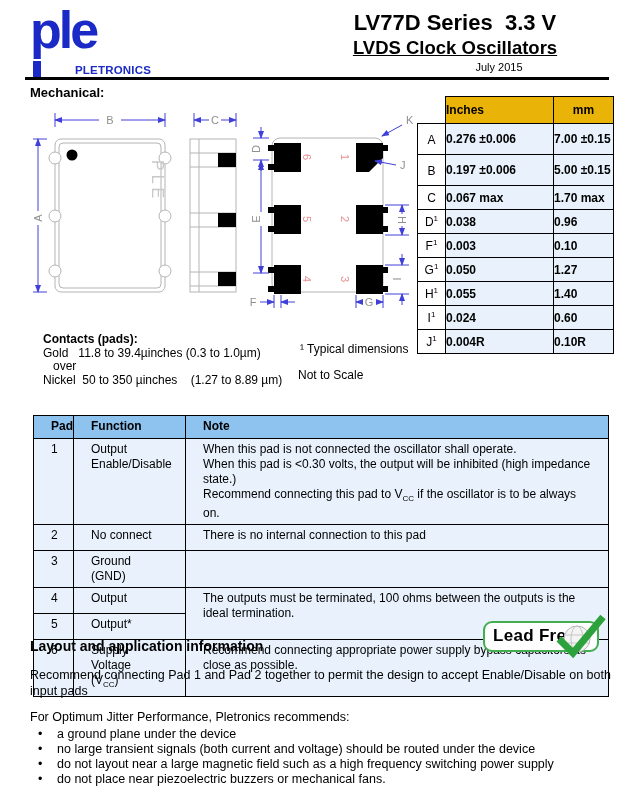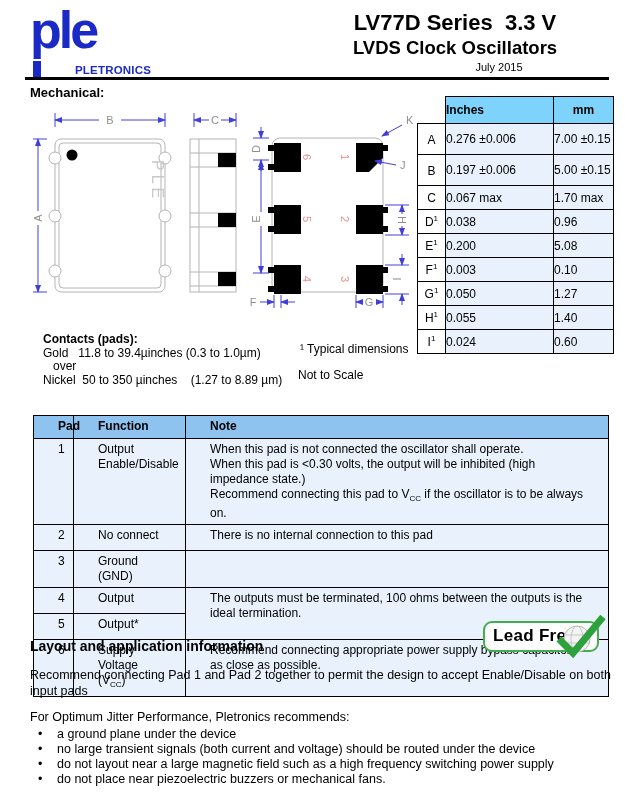--- a/index.html
+++ b/index.html
@@ -9,54 +9,54 @@
   }
   .abs { position:absolute; }
 
   
   .logo { left:30px; top:4px; width:110px; height:74px; }
   .logo-ple { font-size:52px; font-weight:bold; color:#1b2ac6; letter-spacing:-3px; line-height:1; }
   .logo-bar { position:absolute; left:3px; top:57px; width:8px; height:16px; background:#1b2ac6; }
   .logo-sub { position:absolute; left:14px; top:60px; font-size:11.5px; font-weight:bold; color:#1b2ac6; letter-spacing:0.2px;padding-left:31px; }
   .title-block { left:305px; top:10px; width:300px; text-align:center; }
   .title-1 { font-size:22px; font-weight:bold; white-space:pre; }
-  .title-2 { font-size:18.5px; font-weight:bold; margin-top:1px; }
+  .title-2 { font-size:18.5px; font-weight:bold; margin-top:1px;text-decoration:underline; }
   .date { font-size:11px; margin-top:2px; position:relative; left:44px; }
   .rule { left:25px; top:77px; width:584px; height:3px; background:#000; }
   .mech-title { left:30px; top:85px; font-size:13px; font-weight:bold; }
 
   
   .drawing { left:25px; top:105px; }
   .dim-label { font-size:11px; fill:#8f8f8f; font-family:"Liberation Sans", sans-serif; }
   .pad-num { font-size:11px; fill:#e89090; font-family:"Liberation Sans", sans-serif; }
   .wm { font-size:16px; fill:#c9c9c9; letter-spacing:4px; font-family:"Liberation Sans", sans-serif; }
 
   
   .contacts { left:43px; top:333px; font-size:12px; line-height:13.5px; }
   .contacts .c-title { font-weight:bold; }
   .contacts div { white-space:pre; }
   .note-typical { left:300px; top:342px; font-size:12px; }
   .note-scale { left:298px; top:368px; font-size:12px; }
 
   
   .dim-table { left:417px; top:96px; border-collapse:collapse; font-size:12px; }
   .dim-table th, .dim-table td { border:1.5px solid #000; padding:0; }
-  .dim-table th { background:#7dd3fc; height:26px; }
+  .dim-table th { background:#eab308; height:26px; }
   .th-inches { width:107px; text-align:left; padding-left:9px; }
   .th-mm { width:59px; text-align:center; }
   .lbl { width:27px; text-align:center; background:#fff; height:23px; }
-  .val { background:#e9f2fc; padding-left:8px; text-align:left; }
+  .val { background:#e9f2fc; padding-left:8px; text-align:left;font-weight:bold; }
   tr.tall td { height:30px; }
   .ghost { border:none !important; background:transparent; }
   sup { font-size:8px; }
   sub { font-size:8px; }
 
   
   .pad-table { left:33px; top:415px; border-collapse:collapse; font-size:12px; line-height:15px; table-layout:fixed; width:576px; }
-  .pad-table th, .pad-table td { border:1.5px solid #000; padding:3px 24px; vertical-align:top; }
+  .pad-table th, .pad-table td { border:1.5px solid #000; padding:3px 17px; vertical-align:top; }
   .pad-table th { background:#8fc3ef; height:16px; text-align:left; }
   .pad-table td { background:#e9f2fc; }
   .col-pad { width:40px; }
   .col-fn { width:112px; }
   .th-pad, .td-num { text-align:center; }
   tr.short td { height:19px; }
 
   
   .lead-badge { left:483px; top:621px; width:112px; height:27px; border:2px solid #43ae4f; border-radius:9px; background:#fdfefd; }
   .lead-text { position:absolute; left:8px; top:3px; font-size:17px; font-weight:bold; letter-spacing:0.3px; }
@@ -237,43 +237,43 @@
           <td class="lbl"><span>C</span><sup></sup></td>
           <td class="val">0.067 max</td>
           <td class="val">1.70 max</td>
         </tr>
     <tr>
           <td class="lbl"><span>D</span><sup>1</sup></td>
           <td class="val">0.038</td>
           <td class="val">0.96</td>
         </tr>
     <tr>
-          <td class="lbl"><span>E</span><sup>1</sup></td>
-          <td class="val">0.200</td>
-          <td class="val">5.08</td>
-        </tr>
-    <tr>
           <td class="lbl"><span>F</span><sup>1</sup></td>
           <td class="val">0.003</td>
           <td class="val">0.10</td>
         </tr>
     <tr>
           <td class="lbl"><span>G</span><sup>1</sup></td>
           <td class="val">0.050</td>
           <td class="val">1.27</td>
         </tr>
     <tr>
           <td class="lbl"><span>H</span><sup>1</sup></td>
           <td class="val">0.055</td>
           <td class="val">1.40</td>
         </tr>
     <tr>
           <td class="lbl"><span>I</span><sup>1</sup></td>
           <td class="val">0.024</td>
           <td class="val">0.60</td>
+        </tr>
+    <tr>
+          <td class="lbl"><span>J</span><sup>1</sup></td>
+          <td class="val">0.004R</td>
+          <td class="val">0.10R</td>
         </tr>
   </tbody>
     </table>
 
   <table class="abs pad-table">
     <colgroup>
         <col class="col-pad">
         <col class="col-fn">
         <col>
       </colgroup>

